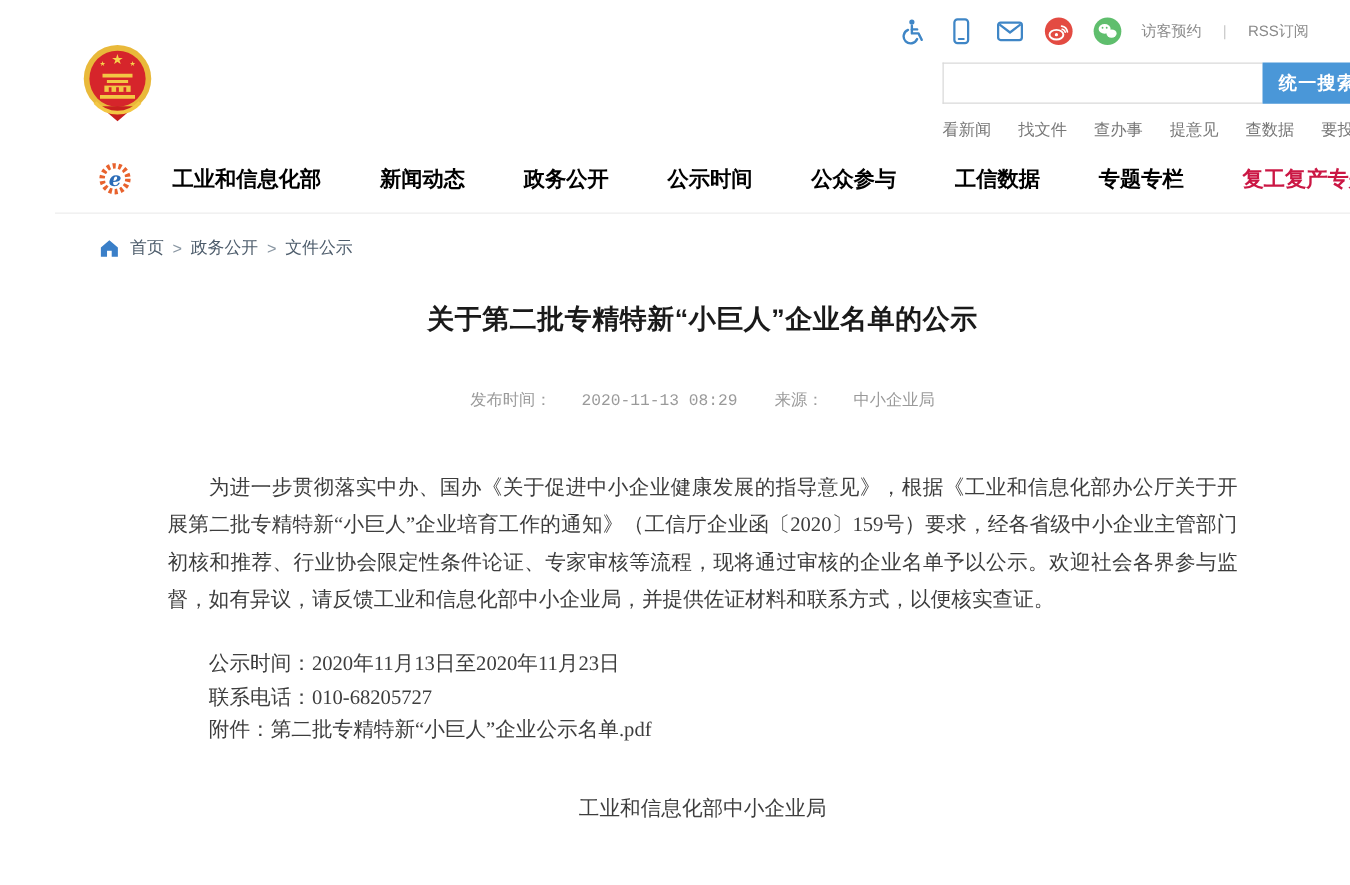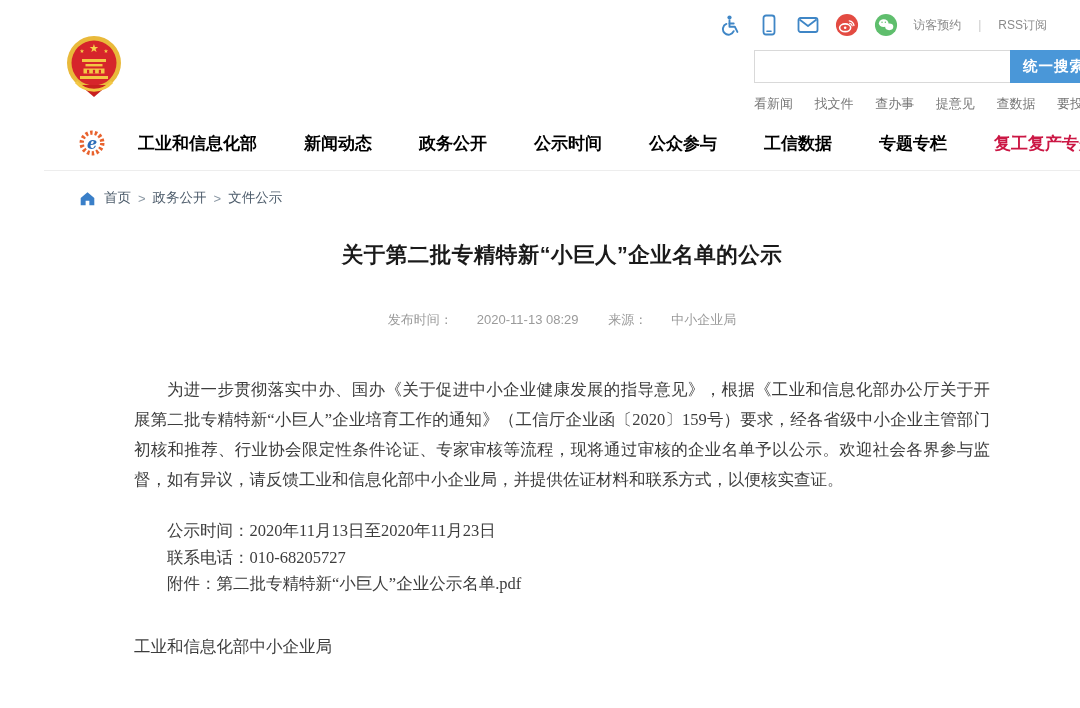--- a/index.html
+++ b/index.html
@@ -41,27 +41,27 @@
   .breadcrumb { display:flex; align-items:center; padding:16px 0 0 35px; height:36px; }
   .crumb-home { width:17px; height:17px; margin-right:8px; cursor:pointer; }
   .crumb-link { font-size:13.5px; color:#4d5c6b; cursor:pointer; }
   .crumb-sep { font-size:13px; color:#8a97a3; margin:0 7px; }
 
   
   .article { width:856px; margin:0 auto; }
   .article-title { margin-top:32px; text-align:center; font-size:21.5px; font-weight:bold; color:#1a1a1a;
                    letter-spacing:0.5px; }
   .article-meta { margin-top:42px; text-align:center; font-size:13px; color:#9a9a9a; }
-  .article-meta span { margin:0 12px; }
+  .article-meta span { margin:0 12px;font-family:Liberation Mono, monospace; }
   .article-body { margin-top:46px; font-family:"Liberation Serif","DejaVu Serif",serif;
                   font-size:16.5px; color:#3d3d3d; line-height:30px; text-align:justify; text-indent:2em; }
   .info-lines { margin-top:23px; font-family:"Liberation Serif","DejaVu Serif",serif;
                 font-size:16.5px; color:#3d3d3d; line-height:26.5px; padding-left:2em; }
   .attachment-file { color:#3d3d3d; cursor:pointer; }
-  .signature-block { margin-top:32px; text-align:left; font-family:"Liberation Serif","DejaVu Serif",serif;
+  .signature-block { margin-top:32px; text-align:center; font-family:"Liberation Serif","DejaVu Serif",serif;
                      font-size:16.5px; color:#3d3d3d; line-height:33px; }
 </style>
 </head>
 <body>
 
 <div class="page">
 
   <div class="top-section">
 
     <div class="topbar">

